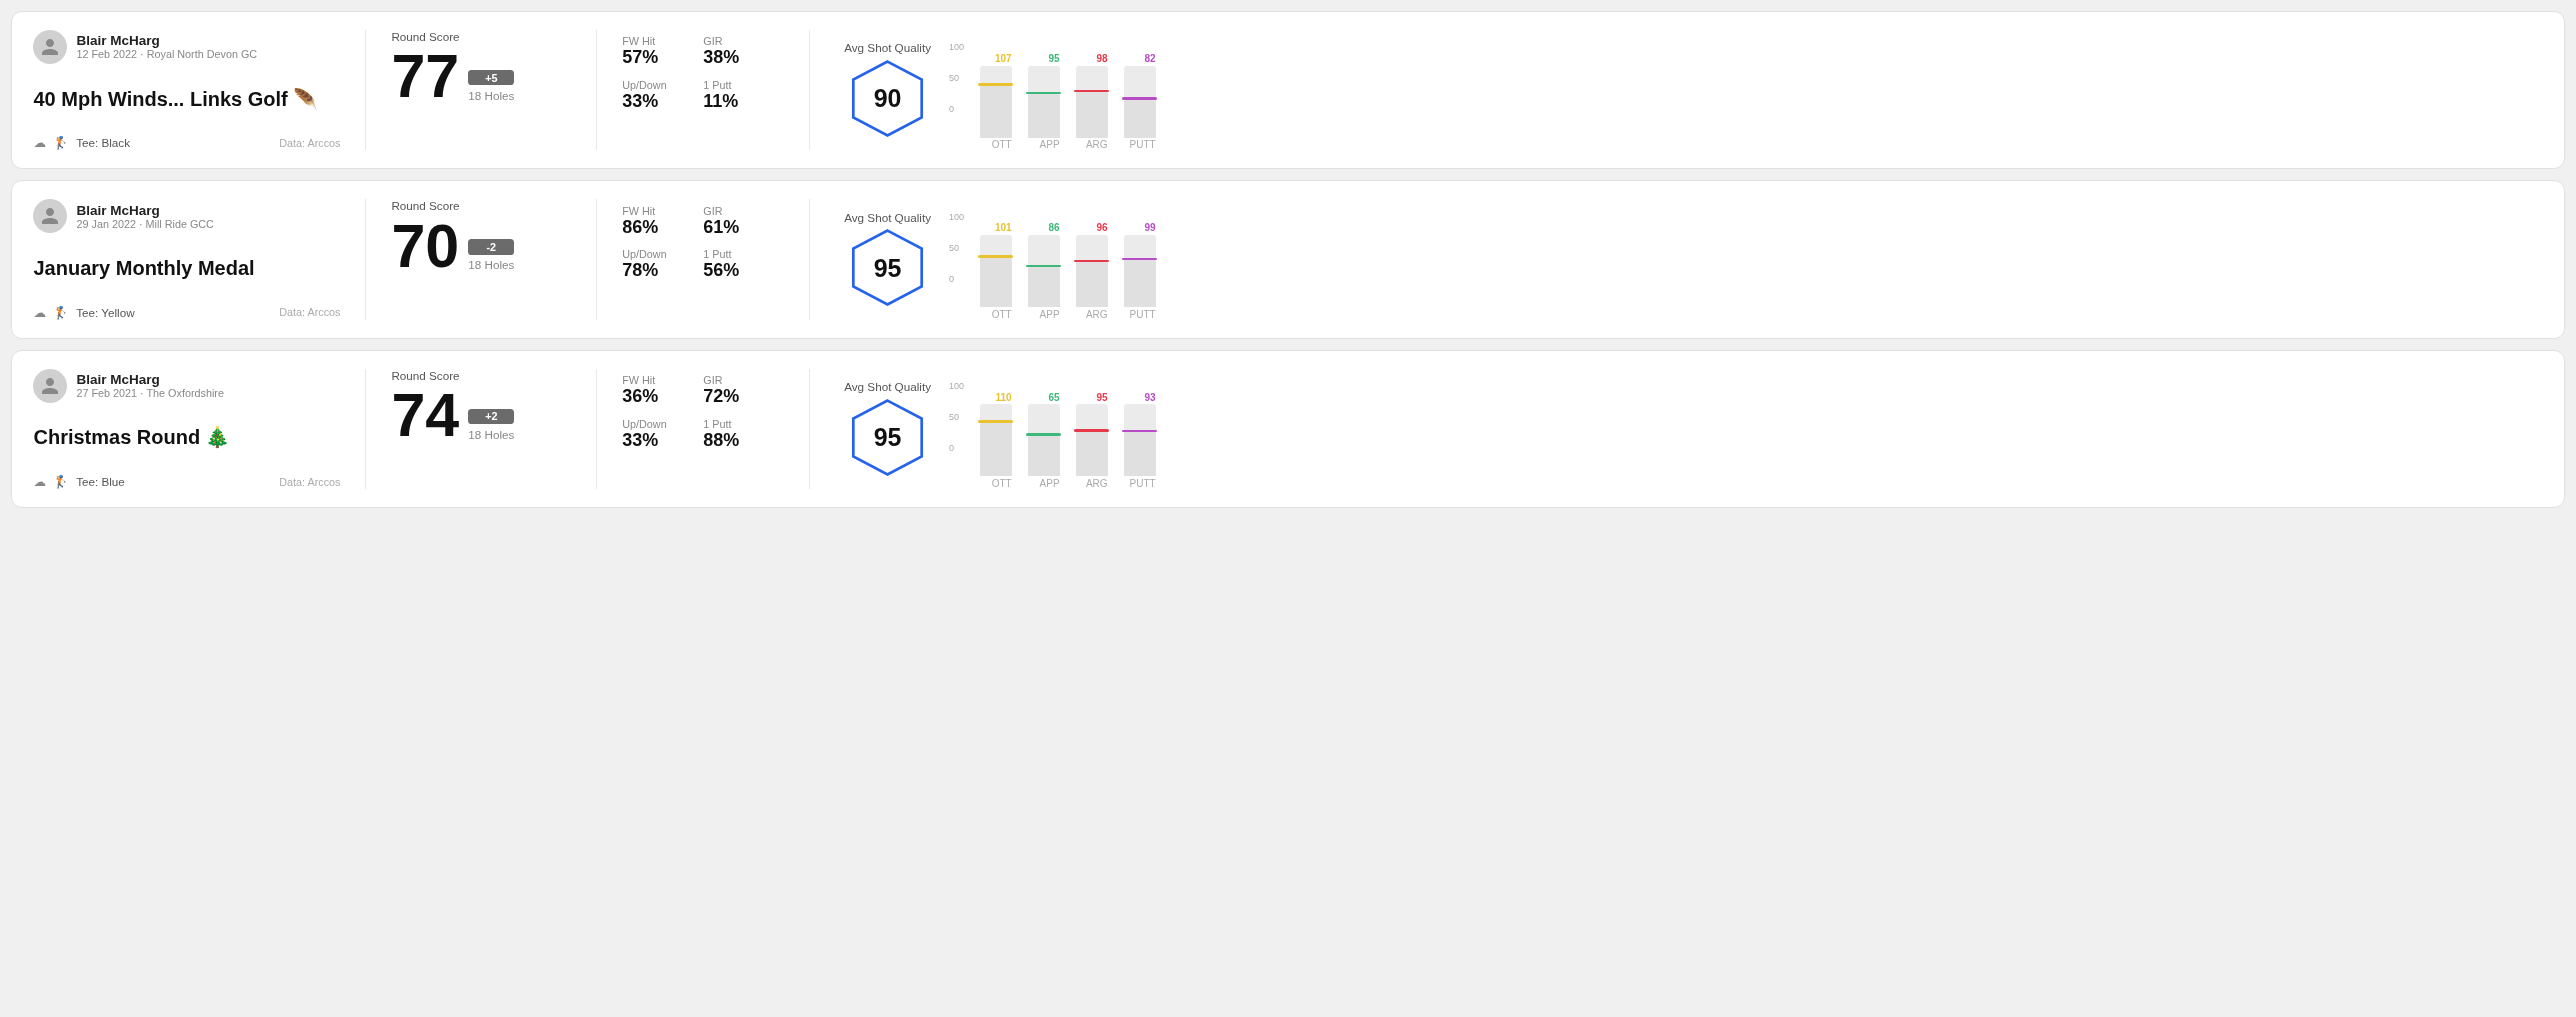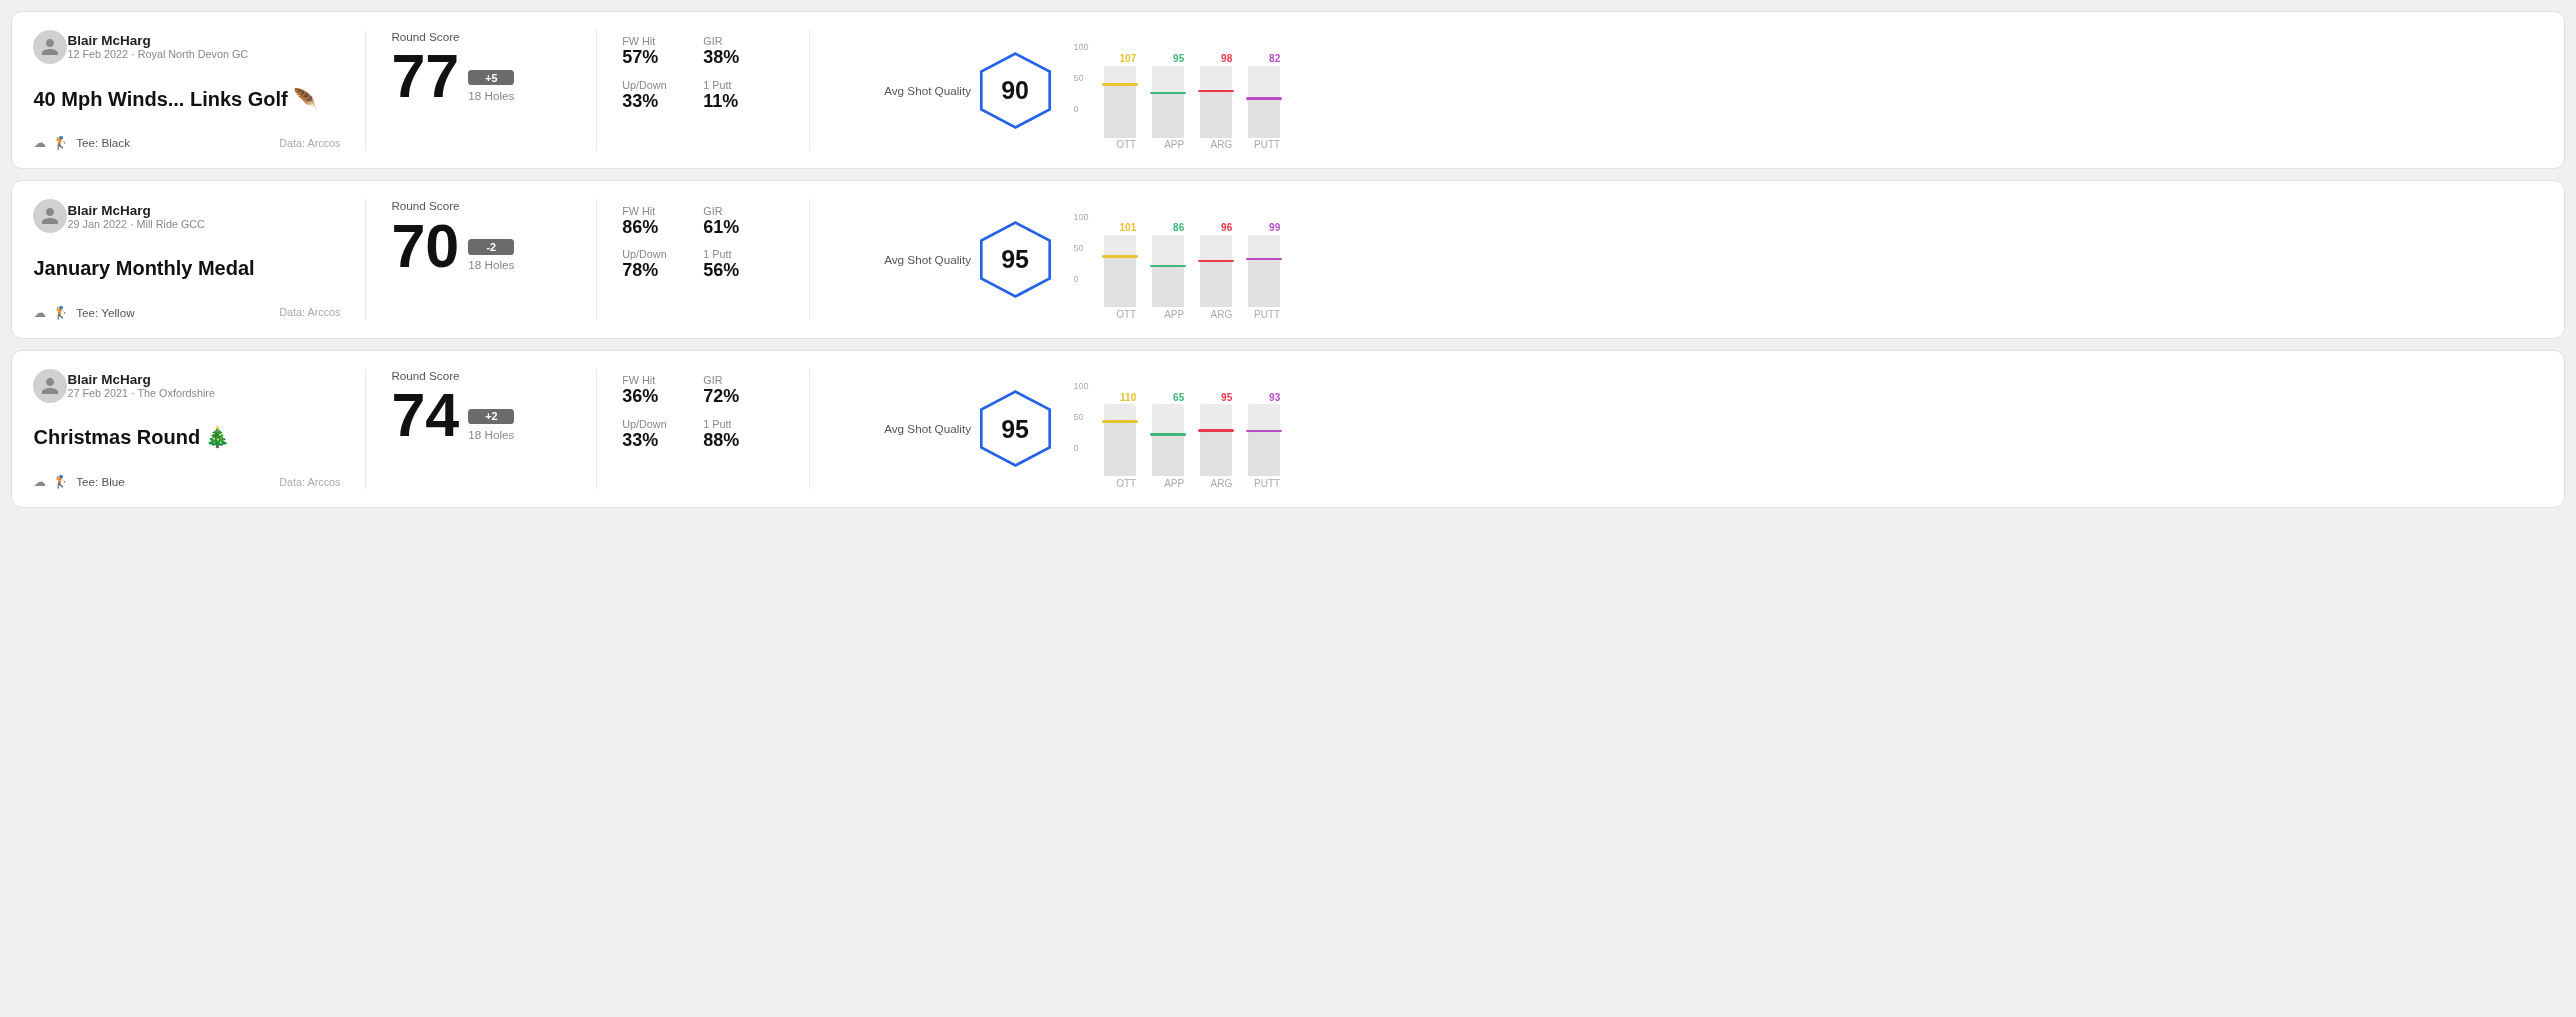--- a/index.html
+++ b/index.html
@@ -22,20 +22,21 @@
     .left {
       width: 307px;
       flex-shrink: 0;
       display: flex;
       flex-direction: column;
       justify-content: space-between;
     }
     .user-row {
       display: flex;
       align-items: center;
+      gap: 9px;
     }
     .avatar {
       width: 34px;
       height: 34px;
       border-radius: 50%;
       background: #d0d0d0;
       display: flex;
       align-items: center;
       justify-content: center;
       flex-shrink: 0;
@@ -160,24 +161,23 @@
     
     .quality-section {
       flex: 1;
       display: flex;
       align-items: center;
       gap: 18px;
       padding-left: 9px;
     }
     .hex-container {
       display: flex;
-      flex-direction: row;
+      flex-direction: column;
       align-items: center;
       gap: 3.6px;
-      margin-left: 40px;
     }
     .quality-label {
       font-size: 11.7px;
       color: #555;
       white-space: nowrap;
     }
     .hex-wrap {
       position: relative;
       width: 81px;
       height: 81px;

